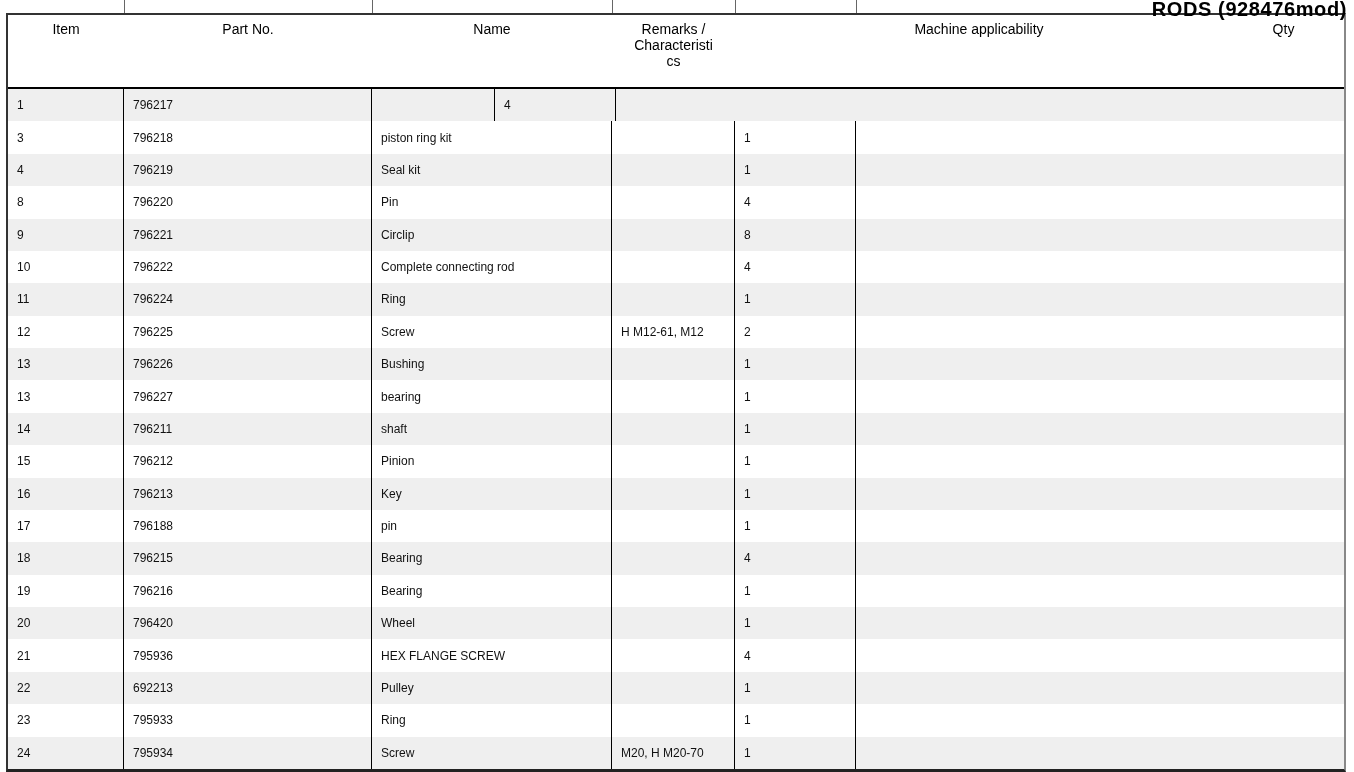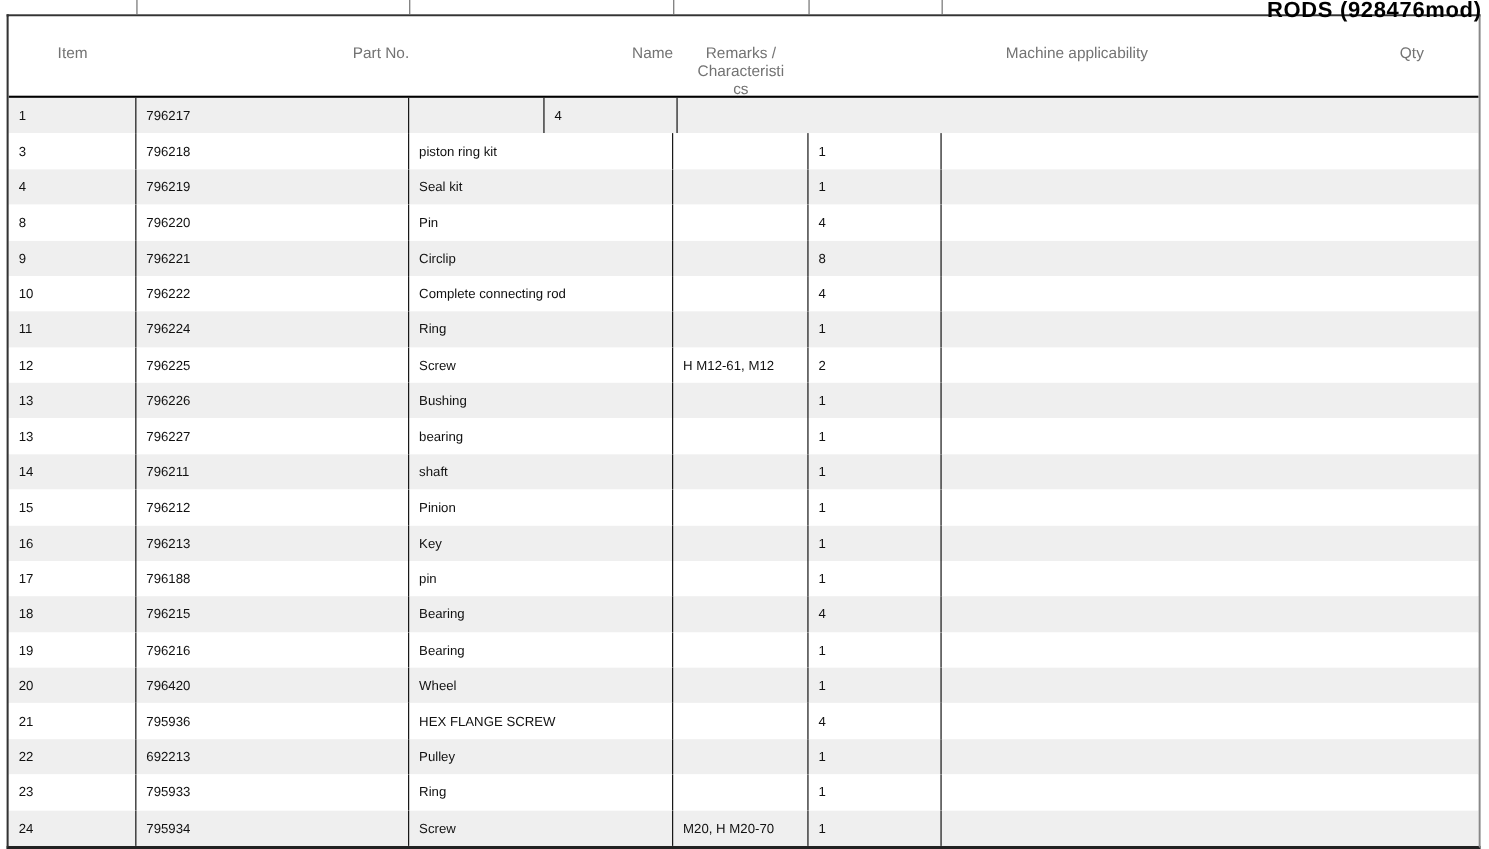--- a/index.html
+++ b/index.html
@@ -20,41 +20,41 @@
     box-sizing:border-box;background:#fff;
     border-top:2px solid #333;border-left:2px solid #333;
     border-right:2px solid #888;border-bottom:3px solid #222;
     display:flex;flex-direction:column;
   }
   .thead{
     display:flex;height:72px;flex:0 0 72px;border-bottom:2px solid #000;
     background:#fff;
   }
   .hcell{
-    box-sizing:border-box;padding-top:25px;text-align:center;
-    font-size:14px;line-height:16px;color:#737373;
+    box-sizing:border-box;padding-top:6px;text-align:center;
+    font-size:14px;line-height:16px;color:#000000;
   }
   .hwrap{display:inline-block;max-width:82px;overflow-wrap:anywhere;}
   .tbody{display:flex;flex-direction:column;flex:1 1 auto;}
   .trow{display:flex;height:32.38px;flex:0 0 32.38px;background:#ffffff;}
   .trow:nth-child(odd){background:#efefef;}
   .cell{
     box-sizing:border-box;display:flex;align-items:center;
     padding-left:9px;font-size:12px;color:#111;
     white-space:nowrap;overflow:hidden;
   }
   .c0{width:116px;border-right:1px solid #000;}
   .c1{width:248px;border-right:1px solid #000;}
   .c2{width:240px;border-right:1px solid #000;}
   .c3{width:123px;border-right:1px solid #000;}
   .c4{width:121px;border-right:1px solid #000;}
   .c5{flex:1 1 auto;}
   .h0{width:116px;}
-  .h1{width:248px;text-align:right;}
-  .h2{width:240px;text-align:right;}
+  .h1{width:248px;}
+  .h2{width:240px;}
   .h3{width:123px;}
   .h4{width:121px;}
   .h5{flex:1 1 auto;}
 </style>
 </head>
 <body>
 
 <div class="stage">
 
   <div class="page-title">RODS (928476mod)</div>

